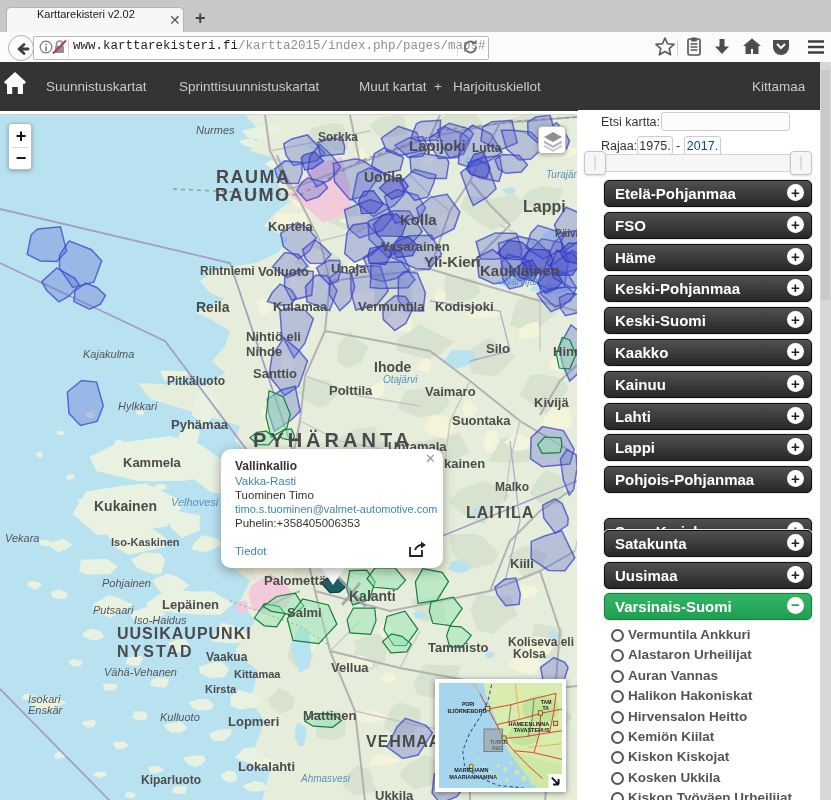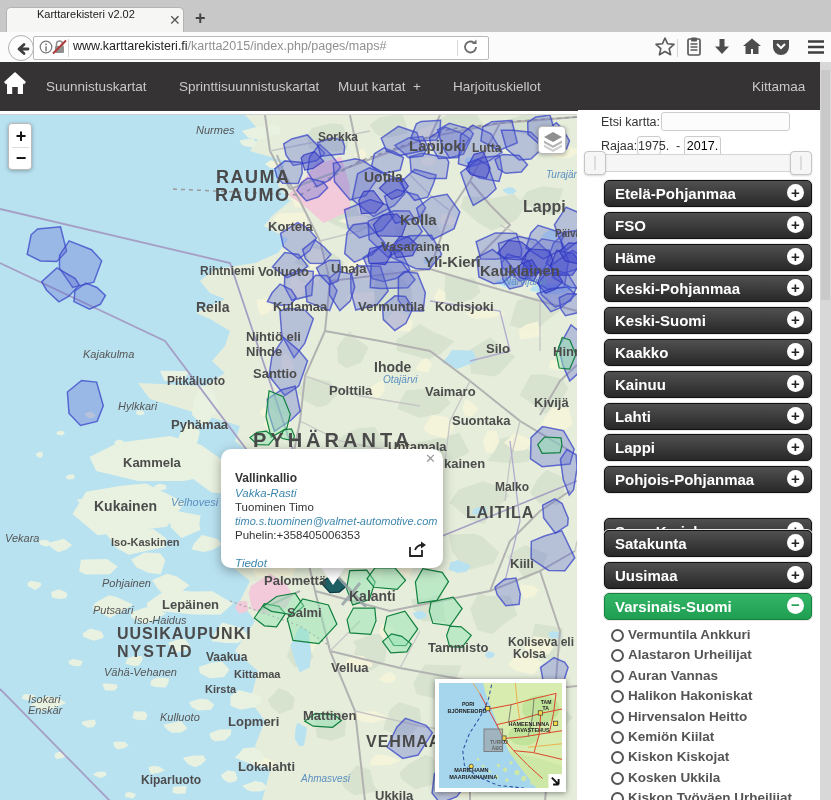--- a/index.html
+++ b/index.html
@@ -3,21 +3,21 @@
 <style>
 * { margin:0; padding:0; box-sizing:border-box; }
 body { font-family:"Liberation Sans",sans-serif; width:831px; height:800px; overflow:hidden; position:relative; background:#fff; }
 #root { position:absolute; left:0; top:0; width:831px; height:800px; overflow:hidden; }
 
 #tabbar { position:absolute; left:0; top:0; width:831px; height:32px; background:#c8c8c8; }
 #tab { position:absolute; left:6px; top:7px; width:178px; height:25px; background:#f6f6f5; border-radius:5px 5px 0 0; border:1px solid #b4b4b4; border-bottom:none; }
 #tabtitle { position:absolute; left:15px; top:0; font-size:11px; color:#1a1a1a;margin-left:15px; }
 #tabx { position:absolute; left:162px; top:4px; font-size:14px; color:#555; }
 #newtab { position:absolute; left:195px; font-size:18px; color:#444; font-weight:bold; }
-#toolbar { position:absolute; left:0; top:32px; width:831px; height:30px; background:#fbfbfb; }
+#toolbar { position:absolute; left:0; top:32px; width:831px; height:30px; background:#fbfbfb;font-family:Liberation Mono, monospace; }
 #backbtn { position:absolute; left:8px; top:3px; width:26px; height:26px; border-radius:50%; background:#fdfdfd; border:1px solid #b0b0b0; }
 #backbtn svg { position:absolute; left:4px; top:4px; }
 #urlbox { position:absolute; left:33px; top:4px; width:456px; height:24px; background:#fff; border:1px solid #b8b8b8; border-radius:2px; }
 #urltext { position:absolute; left:73px; top:7px; font-size:12.5px; color:#222; white-space:nowrap; }
 #urltext .gray { color:#909090; }
 #searchbox { position:absolute; left:494px; top:4px; width:161px; height:24px; background:#fff; border:1px solid #b8b8b8; border-radius:2px; }
 #haku { position:absolute; left:22px; top:4px; font-size:12px; font-style:italic; color:#9a9a9a; }
 .tbicon { position:absolute; top:2px; width:26px; height:26px; }
 
 #navbar { position:absolute; left:0; top:62px; width:831px; height:49px; background:#363334; }
@@ -41,22 +41,22 @@
 .radlab { position:absolute; left:17px; top:0px; font-size:13.5px; font-weight:bold; color:#555; white-space:nowrap; }
 #scrollbar { position:absolute; left:820px; top:62px; width:11px; height:738px; background:#d8d8d8; }
 #scrollthumb { position:absolute; left:1px; top:8px; width:9px; height:230px; background:#c9c9c9; }
 
 #zoomctl { position:absolute; left:8px; top:123px; width:24px; height:47px; background:#fff; border-radius:4px; border:1px solid #bbb; box-shadow:0 1px 4px rgba(0,0,0,0.3); }
 #zoomctl .zi { position:absolute; left:0; width:24px; text-align:center; font-size:18px; font-weight:bold; color:#111; }
 #layerbtn { position:absolute; left:538px; top:126px; width:28px; height:28px; background:#fff; border-radius:4px; border:1px solid #bbb; box-shadow:0 1px 4px rgba(0,0,0,0.3); }
 
 #popup { position:absolute; left:221px; top:449px; width:222px; height:119px; background:#fff; border-radius:10px; box-shadow:0 3px 12px rgba(0,0,0,0.35); }
 #popuptail { position:absolute; left:320px; top:566px; width:0; height:0; border-left:13px solid transparent; border-right:13px solid transparent; border-top:19px solid #fff; }
-.pl { position:absolute; left:14px; font-size:11.5px; color:#333; white-space:nowrap;margin-top:12px; }
-.plink { color:#3d87ae;font-style:italic; }
+.pl { position:absolute; left:14px; font-size:11.5px; color:#333; white-space:nowrap; }
+.plink { color:#3d87ae; }
 #popx { position:absolute; right:7px; top:2px; font-size:13px; color:#9a9a9a; }
 </style></head>
 <body>
 <div id="root">
 
 <div id="tabbar">
   <div id="tab">
         <span id="tabtitle">Karttarekisteri v2.02</span>
         <span id="tabx">✕</span>
       </div>
@@ -109,21 +109,21 @@
         <path d="M5,7.5 h16 M5,13 h16 M5,18.5 h16" stroke="#3f3f3f" stroke-width="2.6"></path>
       </svg>
 </div>
 
 <div id="navbar">
   <svg id="homeicon" width="22" height="25" viewBox="0 0 22 25">
         <path d="M11,1 L22,11 L20,13.5 L19,12.6 V23 H13.8 V16 H8.2 V23 H3 V12.6 L2,13.5 L0,11 Z" fill="#fff"></path>
       </svg>
   <span class="navitem" style="left:46px">Suunnistuskartat</span>
   <span class="navitem" style="left:179px">Sprinttisuunnistuskartat</span>
-  <span class="navitem" style="left:338px">Muut kartat &nbsp;+</span>
+  <span class="navitem" style="left:359px">Muut kartat &nbsp;+</span>
   <span class="navitem" style="left:453px">Harjoituskiellot</span>
   <span class="navitem" style="left:752px">Kittamaa</span>
 </div>
 
 <div style="position:absolute;left:0;top:114px;width:577px;height:1px;background:#d0d0d0"></div>
 <svg width="577" height="686" viewBox="0 0 577 686" style="position:absolute;left:0;top:115px">
 <rect width="577" height="686" fill="#b9e2f1"></rect>
 <polygon points="245,0 577,0 577,686 262,686 270,656 255,631 265,606 250,586 258,556 235,536 255,506 240,486 250,466 225,446 245,426 230,406 255,376 232,356 250,338 235,326 240,311 150,284 138,268 205,271 225,258 212,246 225,231 230,216 210,204 196,198 225,184 210,178 200,166 215,154 255,148 278,138 288,124 264,111 272,101 290,86 278,71 285,46 250,36 262,18" fill="#e6eedb"></polygon>
 <polygon points="348.5,25.0 347.3,34.7 335.0,36.7 308.7,33.5 307.3,20.5 311.9,12.9 330.7,8.2 342.6,9.5" fill="#cfdcc9" opacity="0.65"></polygon>
 <polygon points="406.7,10.5 407.2,18.6 387.2,22.9 376.4,19.4 369.6,9.8 379.9,2.2 386.6,1.3 402.5,-1.1" fill="#cfdcc9" opacity="0.65"></polygon>
@@ -606,23 +606,23 @@
           <path d="M5,13.5 L14,18.5 L23,13.5 L23,16 L14,21 L5,16 Z" fill="#b5b5b5"></path>
           <path d="M5,17.5 L14,22.5 L23,17.5 L23,20 L14,25 L5,20 Z" fill="#cfcfcf"></path>
         </g>
       </svg></div>
 
 <div id="topform"></div>
 <div id="sidebar"></div>
 <span class="formlab" style="left:601px;top:115px">Etsi kartta:</span>
 <div class="inp" style="left:661px;top:112px;width:129px;height:19px"></div>
 <span class="formlab" style="left:601px;top:139px">Rajaa:</span>
-<div class="inp" style="left:637px;top:136px;width:24px;height:19px;text-align:center;font-size:12.5px;color:#333;line-height:19px">1975.</div>
+<div class="inp" style="left:637px;top:136px;width:36px;height:19px;text-align:center;font-size:12.5px;color:#333;line-height:19px">1975.</div>
 <span class="formlab" style="left:676px;top:139px">-</span>
-<div class="inp" style="left:684px;top:136px;width:37px;height:34px;text-align:center;font-size:12.5px;color:#000000;line-height:19px">2017.</div>
+<div class="inp" style="left:684px;top:136px;width:37px;height:34px;text-align:center;font-size:12.5px;color:#0c4a6e;line-height:19px">2017.</div>
 <div id="slider">
       <div class="handle" style="left:-1px"></div>
       <div class="handle" style="right:-1px"></div>
     </div>
 <div class="accbar" style="top:180px">
       <span class="acct">Etelä-Pohjanmaa</span>
       <span class="accplus">+</span>
     </div>
 <div class="accbar" style="top:212px">
       <span class="acct">FSO</span>

